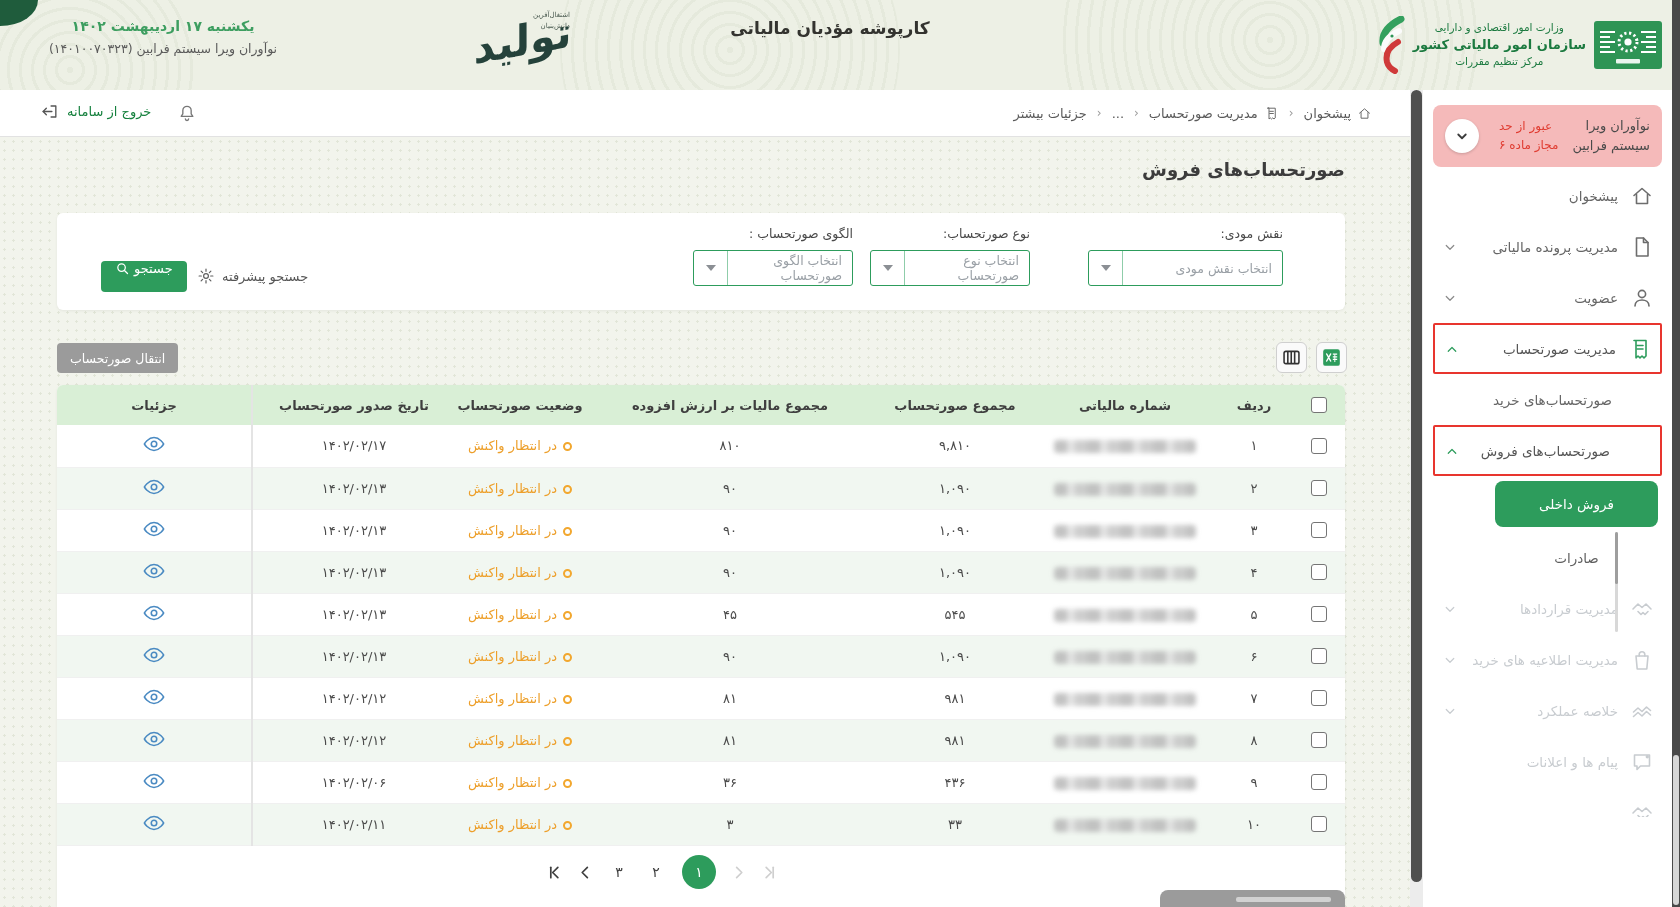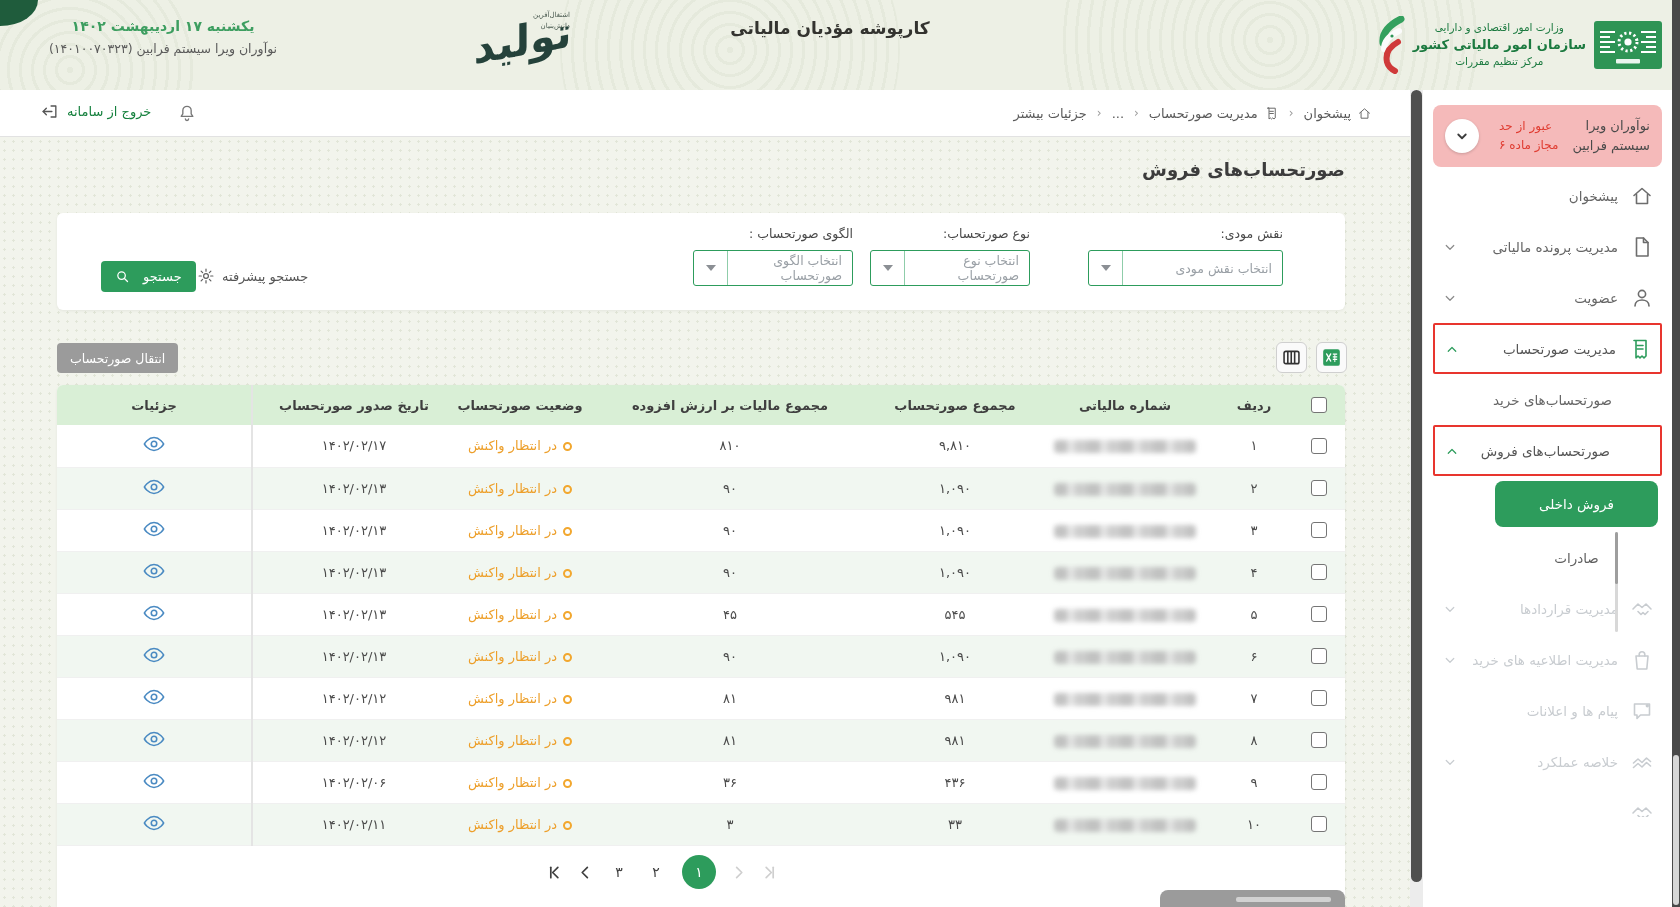--- a/index.html
+++ b/index.html
@@ -45,21 +45,21 @@
              background-size:9px 9px; }
   .page-title { position:absolute; right:65px; top:22px; font-size:18px; font-weight:bold; color:#3c3c3c; }
 
   .filter-card { position:absolute; left:57px; top:76px; width:1288px; height:97px; background:#fff; border-radius:6px; box-shadow:0 1px 3px rgba(0,0,0,.06); }
   .fgroup { position:absolute; top:13px; }
   .flabel { font-size:12.5px; color:#4a4a4a; text-align:right; margin-bottom:9px; }
   .fselect { height:36px; background:#fff; border:1px solid #2d9c5c; border-radius:3px; display:flex; align-items:center; cursor:pointer; }
   .fselect .ph { flex:1; text-align:right; padding-right:10px; color:#9aa0a6; font-size:12.5px; }
   .fselect .chevbox { width:34px; height:100%; border-right:1px solid #8fcdaa; display:flex; align-items:center; justify-content:center; }
   .tri { width:0; height:0; border-left:5px solid transparent; border-right:5px solid transparent; border-top:6px solid #8b8f94; }
-  .search-btn { position:absolute; left:44px; top:48px; height:31px; padding:0 14px; background:#2d9c5c; border-radius:4px; color:#fff; font-size:13px; display:flex; align-items:center; gap:13px; cursor:pointer; }
+  .search-btn { position:absolute; left:44px; top:48px; height:31px; padding:0 14px; background:#2d9c5c; border-radius:4px; color:#fff; font-size:13px; display:flex; align-items:flex-start; gap:4px; cursor:pointer; }
   .search-btn svg { width:15px; height:15px; color:#fff; }
   .adv { position:absolute; left:140px; top:54px; display:flex; direction:ltr; align-items:center; gap:7px; color:#555; font-size:13px; cursor:pointer; }
   .adv svg { width:18px; height:18px; color:#5f5f5f; }
 
   .transfer-btn { position:absolute; left:57px; top:206px; height:30px; padding:0 13px; background:#9b9b9b; border-radius:4px; color:#fff; font-size:12.5px; display:flex; align-items:center; cursor:pointer; }
   .tool-ic { position:absolute; top:205px; width:31px; height:31px; background:#fafafa; border:1px solid #cfcfcf; border-radius:6px; display:flex; align-items:center; justify-content:center; cursor:pointer; }
   .tool-ic.cols { right:calc(1410px - 1307px); }
   .tool-ic.excel { right:calc(1410px - 1347px); }
   .tool-ic svg { width:21px; height:21px; }
 
@@ -555,34 +555,34 @@
               <path d="M6 8h12l-1.2 13H7.2z"></path>
               <path d="M9.2 8V6.5a2.8 2.8 0 0 1 5.6 0V8"></path>
             </svg></span>
           <span class="lbl">مدیریت اطلاعیه های خرید</span>
           <span class="chev"><svg viewBox="0 0 24 24" fill="none" stroke="currentColor" stroke-width="1.6" stroke-linecap="round" stroke-linejoin="round">
               <path d="M7 10l5 5 5-5"></path>
             </svg></span>
         </div>
         <div class="nav-item disabled">
           <span class="ic"><svg viewBox="0 0 24 24" fill="none" stroke="currentColor" stroke-width="1.6" stroke-linecap="round" stroke-linejoin="round">
+              <path d="M3.5 13l4.5-4 4 3.5L16.5 8l4 3.5"></path>
+              <path d="M3.5 17.5l4.5-4 4 3.5 4.5-4.5 4 3.5"></path>
+            </svg></span>
+          <span class="lbl">خلاصه عملکرد</span>
+          <span class="chev"><svg viewBox="0 0 24 24" fill="none" stroke="currentColor" stroke-width="1.6" stroke-linecap="round" stroke-linejoin="round">
+              <path d="M7 10l5 5 5-5"></path>
+            </svg></span>
+        </div>
+        <div class="nav-item disabled">
+          <span class="ic"><svg viewBox="0 0 24 24" fill="none" stroke="currentColor" stroke-width="1.6" stroke-linecap="round" stroke-linejoin="round">
               <path d="M4.5 5h15v11h-9L7 19.5V16H4.5z"></path>
               <circle cx="17.3" cy="6.8" r="1.7" fill="currentColor" stroke="none"></circle>
             </svg></span>
           <span class="lbl">پیام ها و اعلانات</span>
-        </div>
-        <div class="nav-item disabled">
-          <span class="ic"><svg viewBox="0 0 24 24" fill="none" stroke="currentColor" stroke-width="1.6" stroke-linecap="round" stroke-linejoin="round">
-              <path d="M3.5 13l4.5-4 4 3.5L16.5 8l4 3.5"></path>
-              <path d="M3.5 17.5l4.5-4 4 3.5 4.5-4.5 4 3.5"></path>
-            </svg></span>
-          <span class="lbl">خلاصه عملکرد</span>
-          <span class="chev"><svg viewBox="0 0 24 24" fill="none" stroke="currentColor" stroke-width="1.6" stroke-linecap="round" stroke-linejoin="round">
-              <path d="M7 10l5 5 5-5"></path>
-            </svg></span>
         </div>
         <div class="nav-stub">
           <div class="nav-item disabled">
             <span class="ic"><svg viewBox="0 0 24 24" fill="none" stroke="currentColor" stroke-width="1.6" stroke-linecap="round" stroke-linejoin="round">
                 <path d="M3 12l5-5 4 3.5L16 7l5 5"></path>
                 <path d="M8 14.5l3 3 2-2 2 2 3-3"></path>
               </svg></span>
           </div>
         </div>
       </nav>

